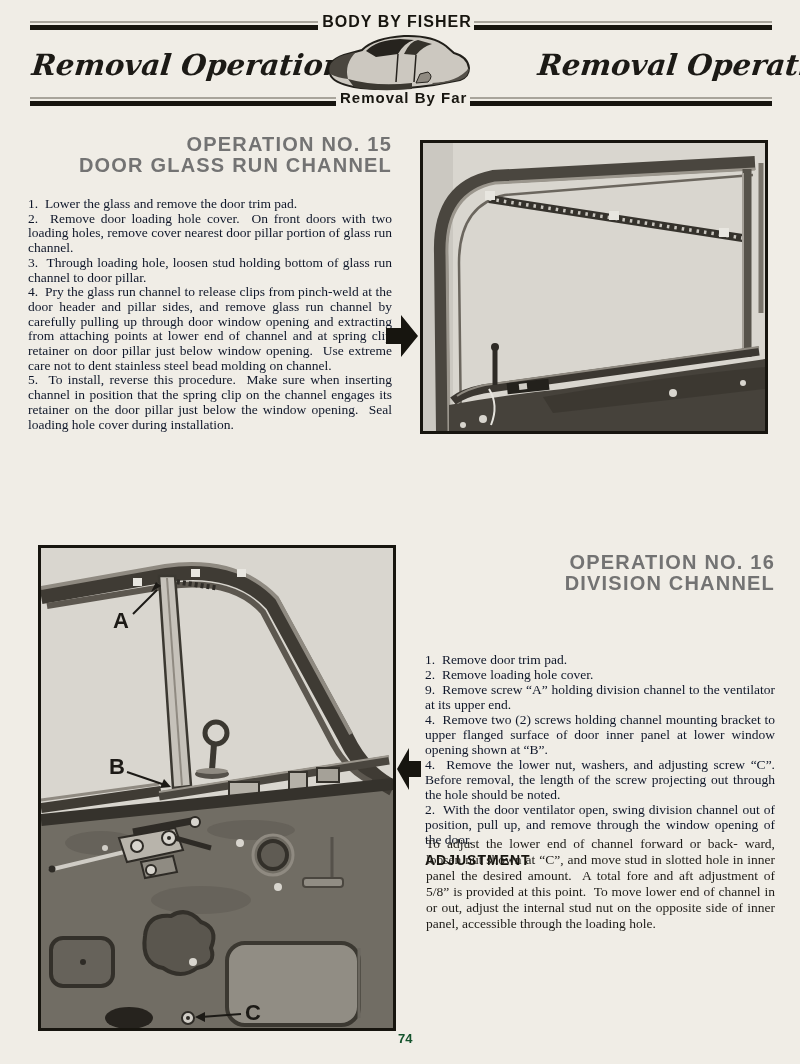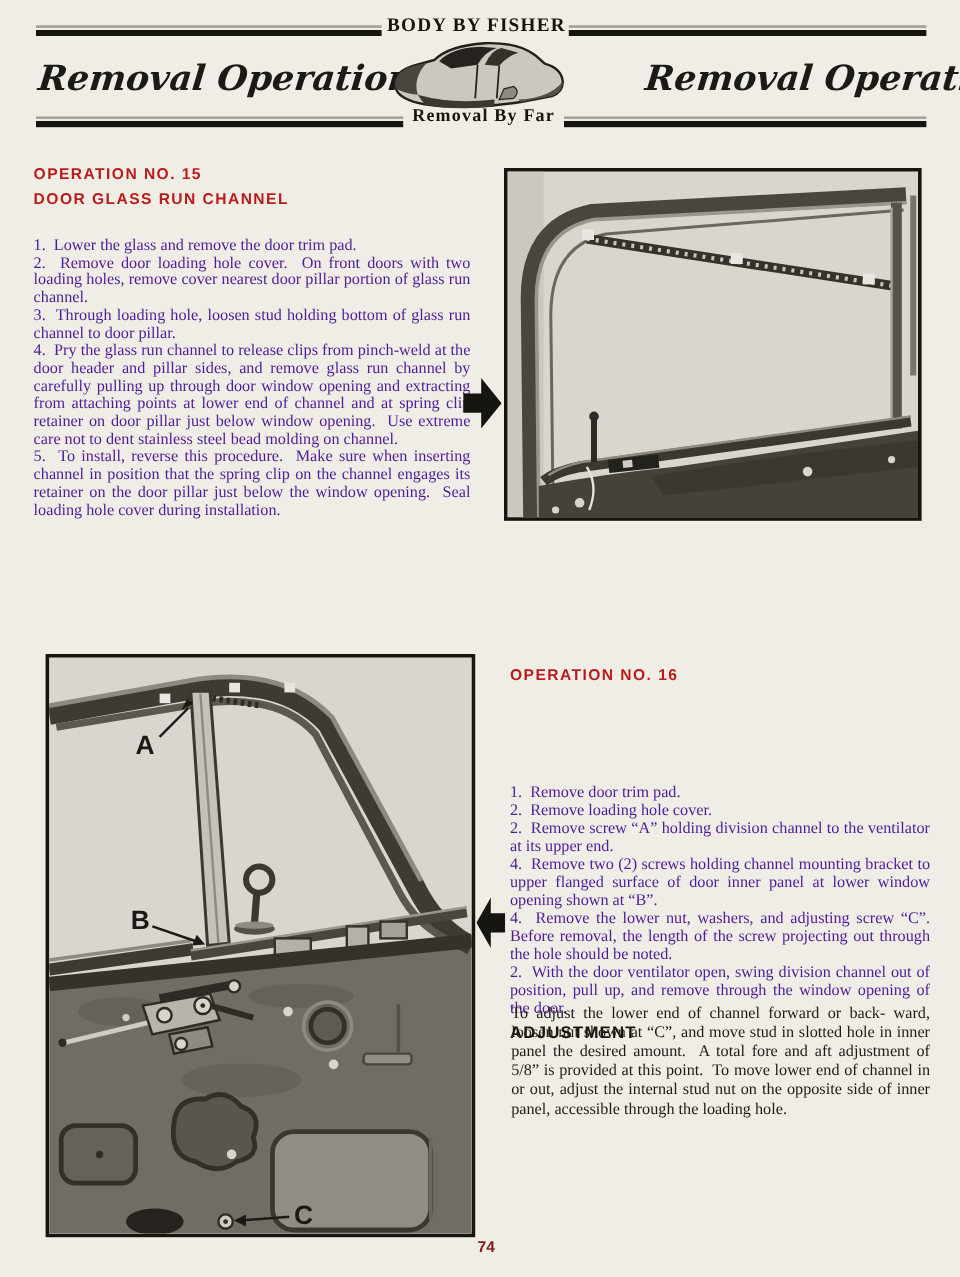--- a/index.html
+++ b/index.html
@@ -7,53 +7,53 @@
     position:relative; width:800px; height:1064px;
     background:#f0ede6; overflow:hidden;
     font-family:"Liberation Serif", serif; color:#1e1c18;
   }
   
   .rule {
     position:absolute; height:9px;
     background:linear-gradient(to bottom,#a8a49b 0 2px,#f0ede6 2px 4px,#17150f 4px 9px);
   }
   .brand {
-    position:absolute; font-family:Liberation Serif, serif;
+    position:absolute; font-family:Liberation Sans, sans-serif;
     font-weight:bold; color:#17150f; text-align:center; white-space:nowrap;
   }
   .brand-top { left:322px; top:13px; width:150px; font-size:16px; letter-spacing:1px; }
   .brand-bottom { left:340px; top:89px; width:126px; font-size:15px; letter-spacing:1px; }
   .script-title {
     position:absolute; top:48px;
     font-family:"DejaVu Serif", serif; font-style:italic; font-weight:bold;
     font-size:29px; color:#1c1a16; transform:skewX(-6deg); white-space:nowrap;
   }
   .script-left { left:32px; }
   .script-right { left:538px; }
   .car-logo { position:absolute; left:316px; top:30px; }
 
   
   .op-title {
-    position:absolute; text-align:left;
+    position:absolute; text-align:right;
     font-family:"Liberation Sans",sans-serif; font-weight:bold;
-    font-size:13px; line-height:21px; letter-spacing:1.2px; color:#b91c1c;
+    font-size:20px; line-height:21px; letter-spacing:1.2px; color:#737373;
   }
   .op15-title { left:28px; top:134px; width:364px; }
   .op16-title { left:425px; top:552px; width:350px; }
   .adj-title  {
     position:absolute; left:425px; top:852px; width:350px; 
     font-family:"Liberation Sans",sans-serif; font-weight:bold;
     font-size:14px; letter-spacing:1px; color:#17150f;
   }
 
   
   .steps { position:absolute; }
   .steps p {
     margin:0; font-size:13.5px; line-height:14.7px;
-    text-align:justify; white-space:pre-wrap; color:#4c1d95;
+    text-align:justify; white-space:pre-wrap; color:#0f172a;
   }
   .op15-steps { left:28px; top:197px; width:364px; }
   .op16-steps { left:425px; top:620px; width:350px;margin-top:32px; }
   .op16-steps p { line-height:15px; }
   .adj-text {
     position:absolute; left:426px; top:836px; width:349px;
     font-size:13.5px; line-height:16px; text-align:justify; white-space:pre-wrap;
   }
 
   
@@ -61,21 +61,21 @@
   .photo1 { left:420px; top:140px; width:342px; height:288px; }
   .photo2 { left:38px;  top:545px; width:352px; height:480px; }
   .photo svg { display:block; }
 
   .nav-arrow { position:absolute; }
   .arrow-right { left:386px; top:315px; }
   .arrow-left  { left:397px; top:747px; }
 
   .page-number {
     position:absolute; left:398px; top:1031px;
-    font-family:"Liberation Sans",sans-serif; font-weight:bold; font-size:13px; color:#7f1d1d;
+    font-family:"Liberation Sans",sans-serif; font-weight:bold; font-size:13px; color:#14532d;
   }
 </style>
 </head>
 <body>
 
 <div class="page">
 
   <header>
     <div class="rule" style="left:30px;top:21px;width:288px;"></div>
     <div class="brand brand-top">BODY BY FISHER</div>
@@ -150,26 +150,27 @@
       <path d="M 66,246 q 10 16 2 36" stroke="#e5e3dd" stroke-width="2" fill="none"></path>
       <circle cx="60" cy="276" r="4" fill="#d8d5ce"></circle>
       <circle cx="250" cy="250" r="4" fill="#d8d5ce"></circle>
       <circle cx="320" cy="240" r="3" fill="#d8d5ce"></circle>
       <circle cx="40" cy="282" r="3" fill="#d8d5ce"></circle>
     </svg>
   </figure>
 
   <div class="op-title op16-title">
     <div>OPERATION NO. 16</div>
+    <div>DIVISION CHANNEL</div>
   </div>
 
   <div class="steps op16-steps">
     <p>1.  Remove door trim pad.</p>
     <p>2.  Remove loading hole cover.</p>
-    <p>2.  Remove screw “A” holding division channel to the ventilator at its upper end.</p>
+    <p>9.  Remove screw “A” holding division channel to the ventilator at its upper end.</p>
     <p>4.  Remove two (2) screws holding channel mounting bracket to upper flanged surface of door inner panel at lower window opening shown at “B”.</p>
     <p>4.  Remove the lower nut, washers, and adjusting screw “C”.  Before removal, the length of the screw projecting out through the hole should be noted.</p>
     <p>2.  With the door ventilator open, swing division channel out of position, pull up, and remove through the window opening of the door.</p>
   </div>
 
   <svg class="nav-arrow arrow-left" width="24" height="44" viewBox="0 0 24 44">
     <polygon points="24,14 12,14 12,1 0,22 12,43 12,30 24,30" fill="#17150f"></polygon>
   </svg>
 
   <div class="adj-title">ADJUSTMENT</div>

